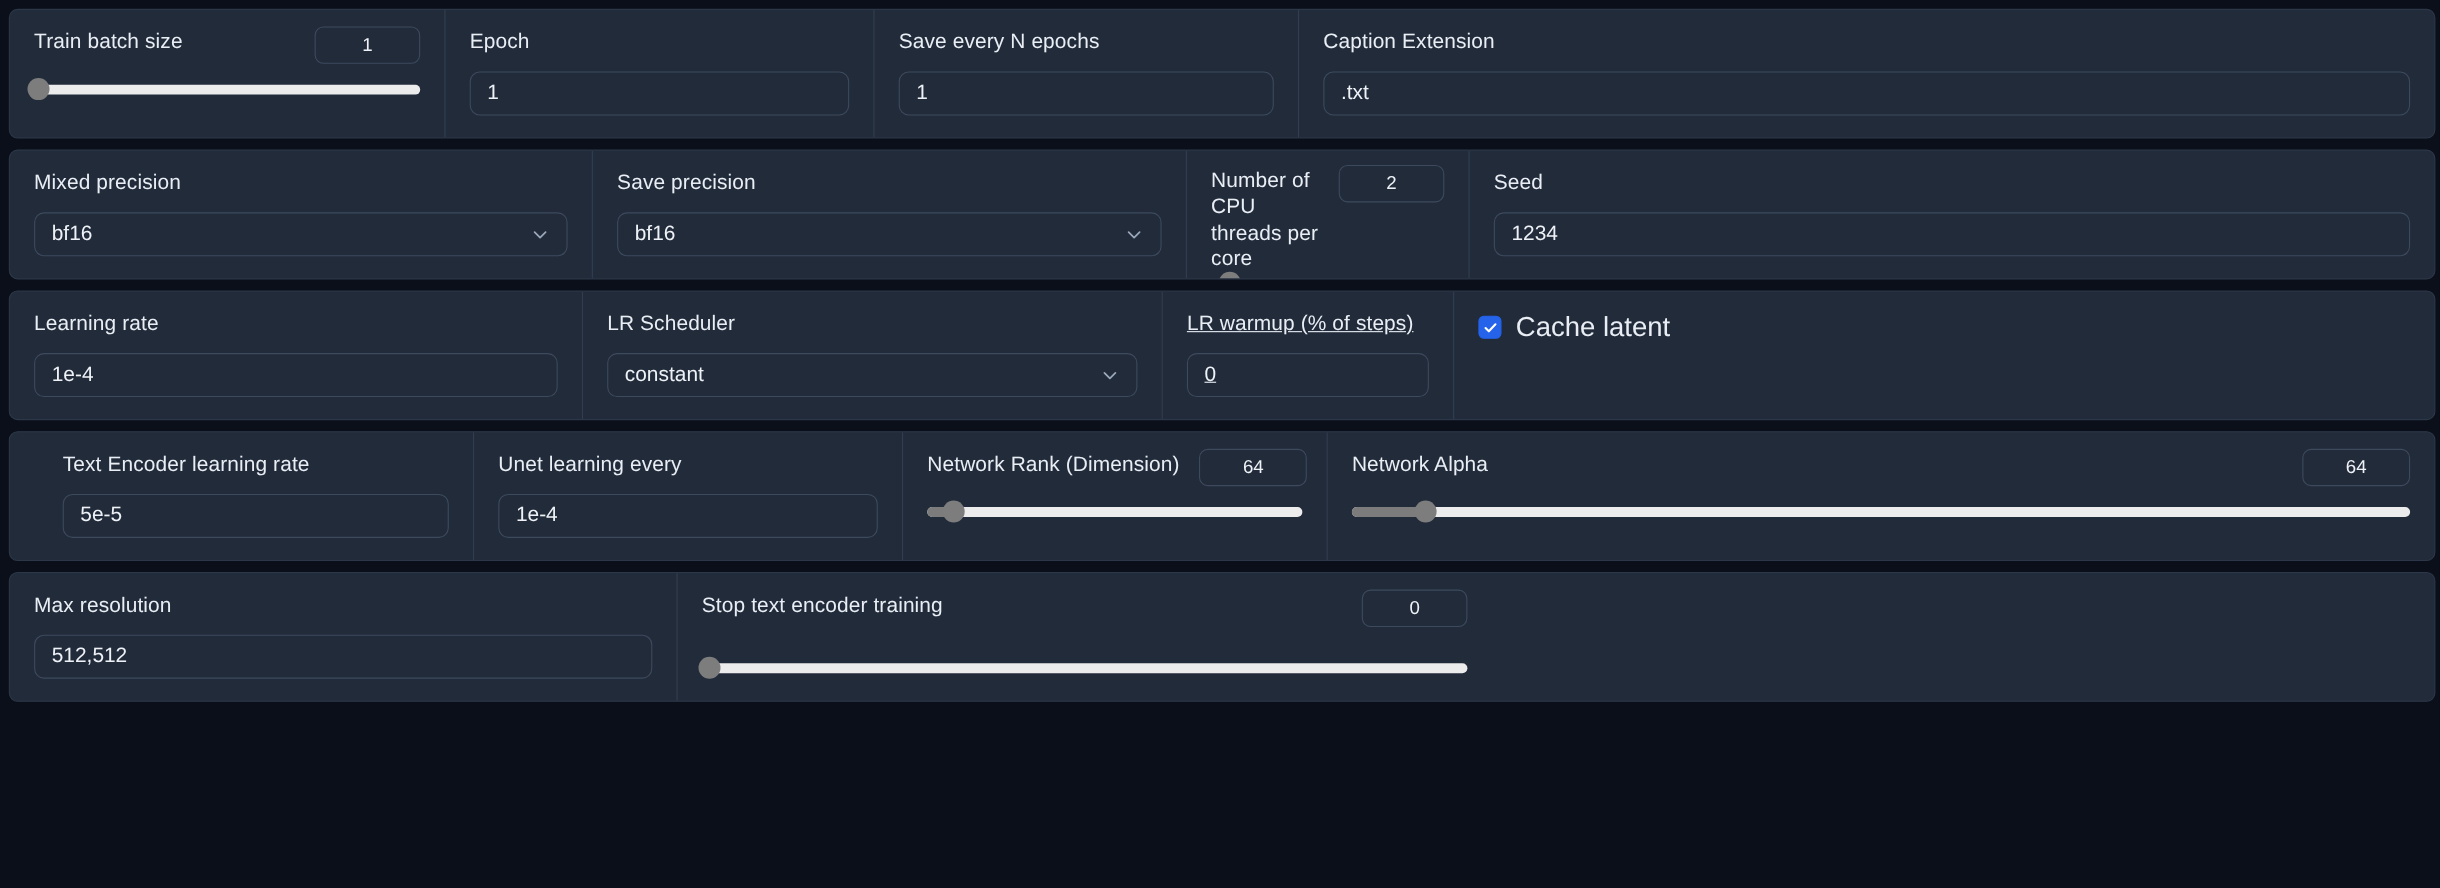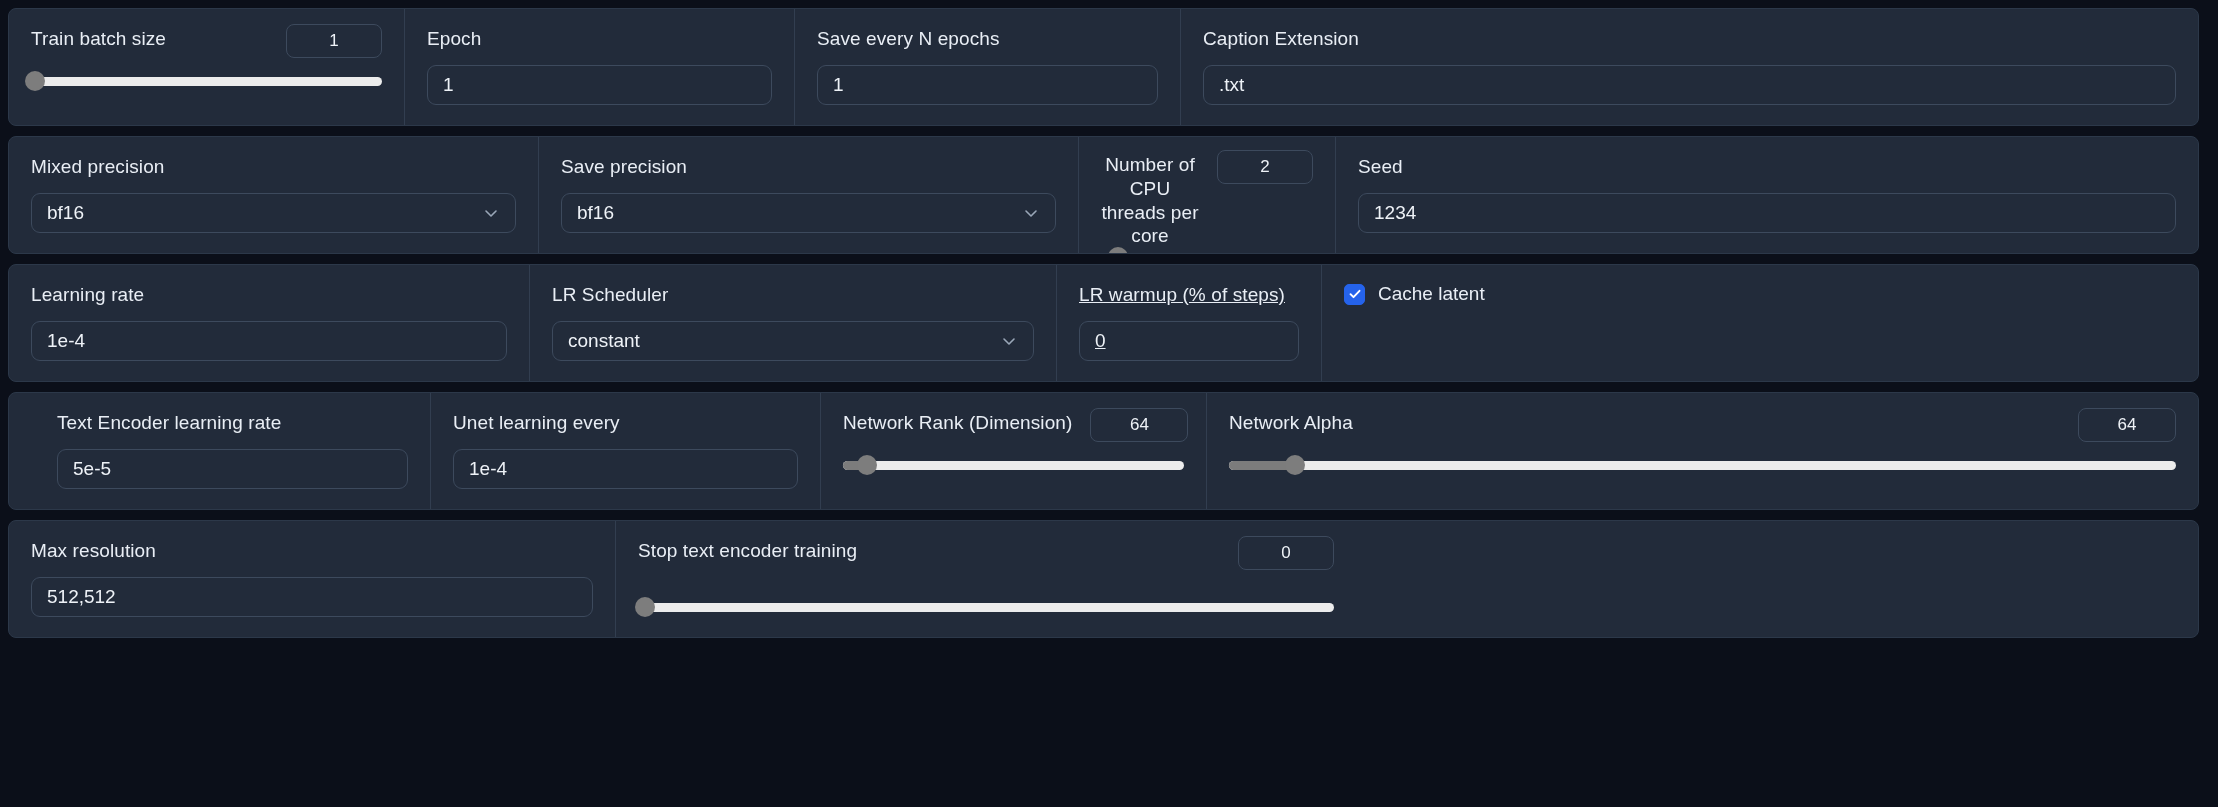--- a/index.html
+++ b/index.html
@@ -13,21 +13,21 @@
     font-family: "Liberation Sans", sans-serif;
     color: #e9eef5;
     overflow: hidden;
   }
 
   .app {
     width: 2218px;
     height: 807px;
     background: #0b0f19;
     box-sizing: border-box;
-    padding: 0px 19px 0px 8px;
+    padding: 0px 4px 0px 8px;
     display: flex;
     flex-direction: column;
   }
 
   .row {
     display: flex;
     width: 100%;
     box-sizing: border-box;
     background: #222b3a;
     border: 1px solid #2c3849;
@@ -162,24 +162,24 @@
   }
   .checkbox.on {
     background: #2563eb;
     border: 1px solid #2563eb;
   }
   .checkbox.off {
     background: #1d2534;
     border: 1px solid #45526a;
   }
   .checkbox svg { display: block; }
-  .check-label { font-size: 19px; color: #e9eef5; }
-
-  
-  .label.two-line { white-space: normal; max-width: 180px; text-align: center; }
+  .check-label { font-size: 25px; color: #e9eef5; }
+
+  
+  .label.two-line { white-space: normal; max-width: 180px; }
 </style>
 </head>
 <body>
 
 <div class="app">
 
   <div class="row" style="height:118px; margin-top:8px;">
     <div class="cell" style="width:396px;">
       <div class="slider-head">
         <div class="label">Train batch size</div>

